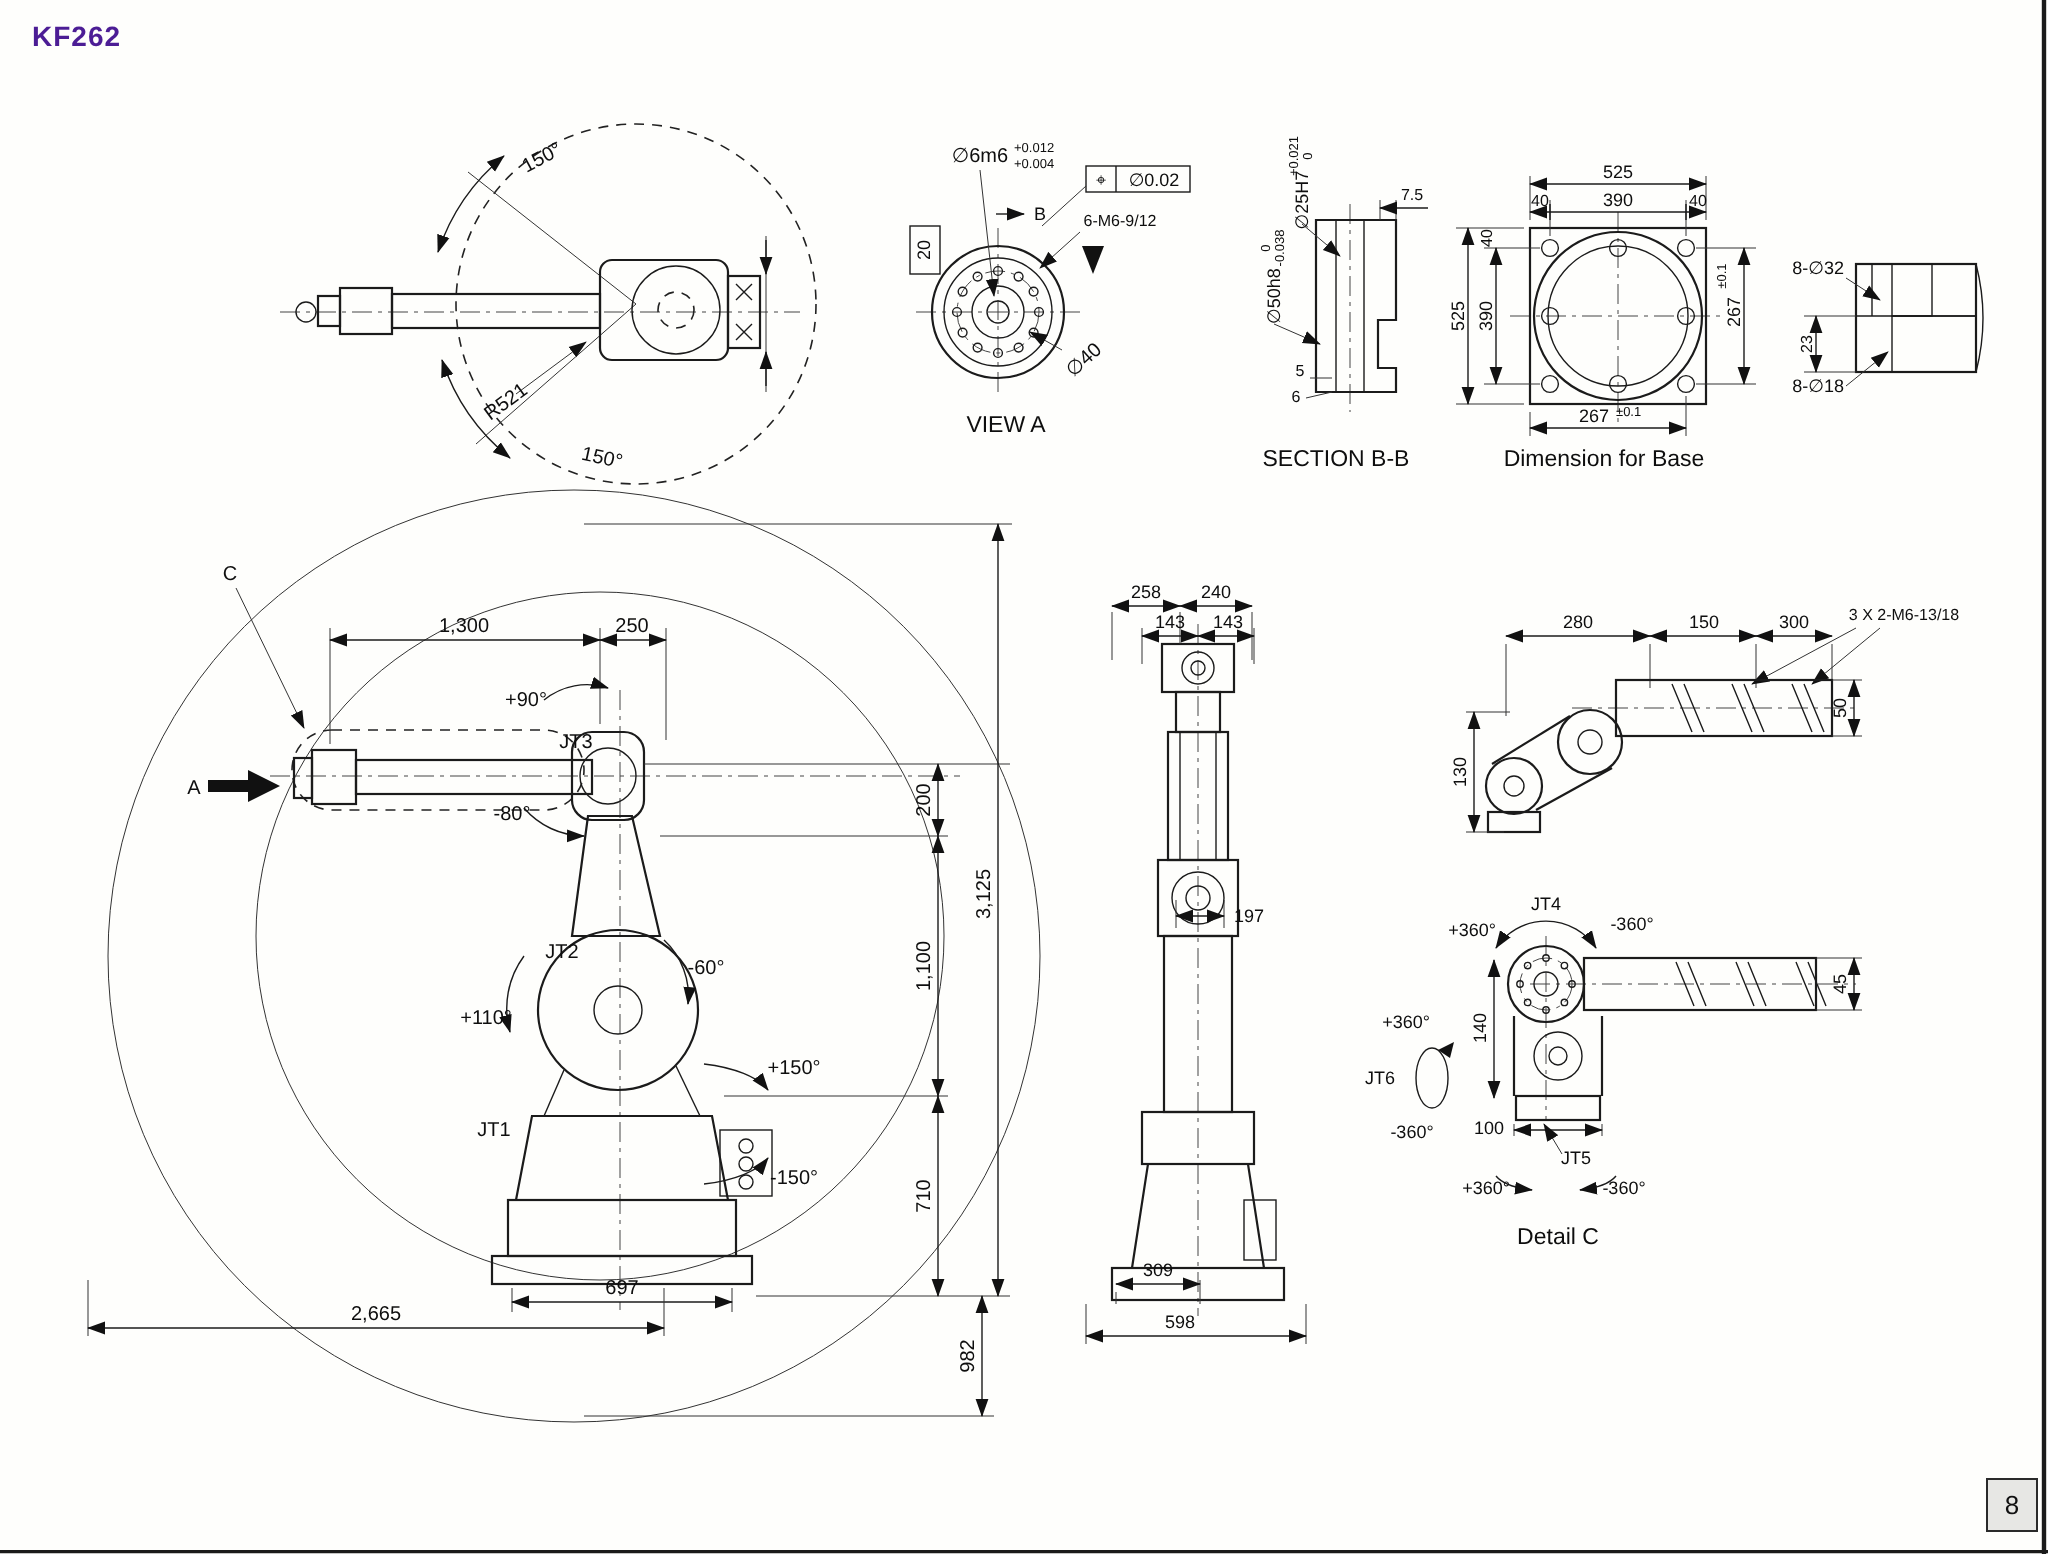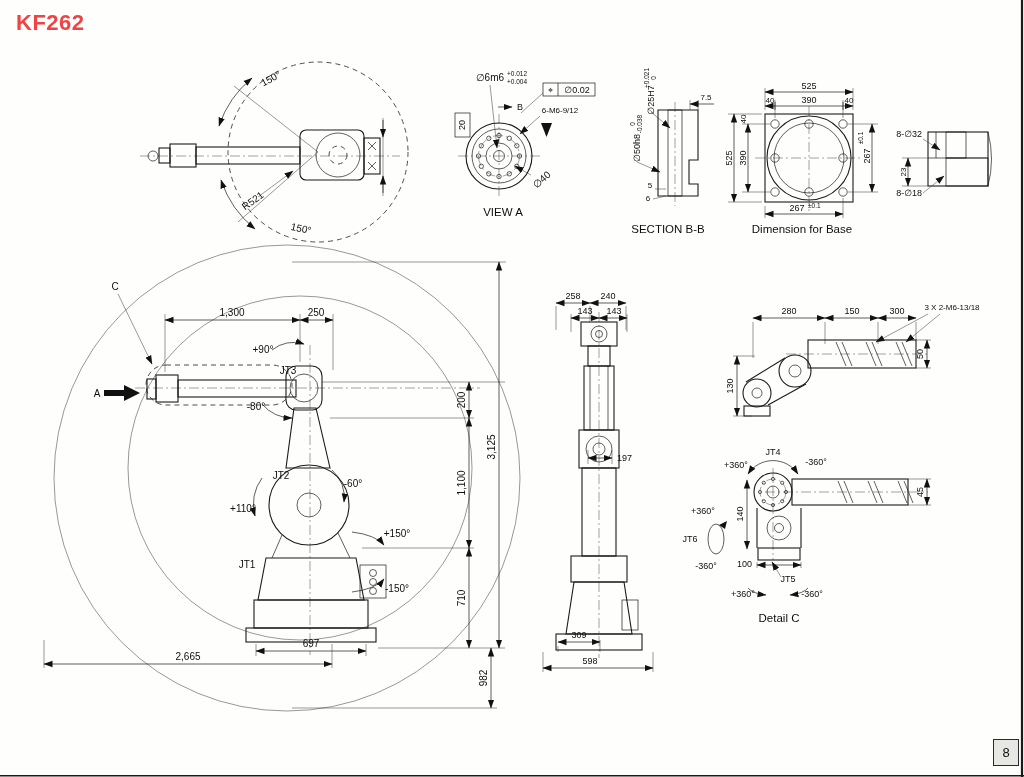--- a/index.html
+++ b/index.html
@@ -12,22 +12,22 @@
   .cl{stroke:#444;stroke-width:.5;fill:none;stroke-dasharray:10 3 2 3}
   .dsh{stroke:#222;stroke-width:.8;fill:none;stroke-dasharray:5 4}
   text{fill:#0e0e0e}
   .t{font-size:10px}
   .t9{font-size:9px}
   .t8{font-size:8px}
   .t7{font-size:6.5px}
   .t11{font-size:11.5px}
   .mid{text-anchor:middle}
   .end{text-anchor:end}
-  .page-title{position:absolute;left:16px;top:10px;font-size:22px;font-weight:600;
-              letter-spacing:.5px;color:#ef4444}
+  .page-title{position:absolute;left:16px;top:10px;font-size:14px;font-weight:600;
+              letter-spacing:.5px;color:#4c1d95}
   .page-num{position:absolute;right:5px;bottom:11px;width:24px;height:25px;
             background:#e7e7e4;border:1.6px solid #2a2a2a;display:flex;
             align-items:center;justify-content:center;font-size:13px;color:#111}
 </style>
 </head>
 <body>
 
 <div class="sheet">
 
   <div class="page-title">KF262</div>

